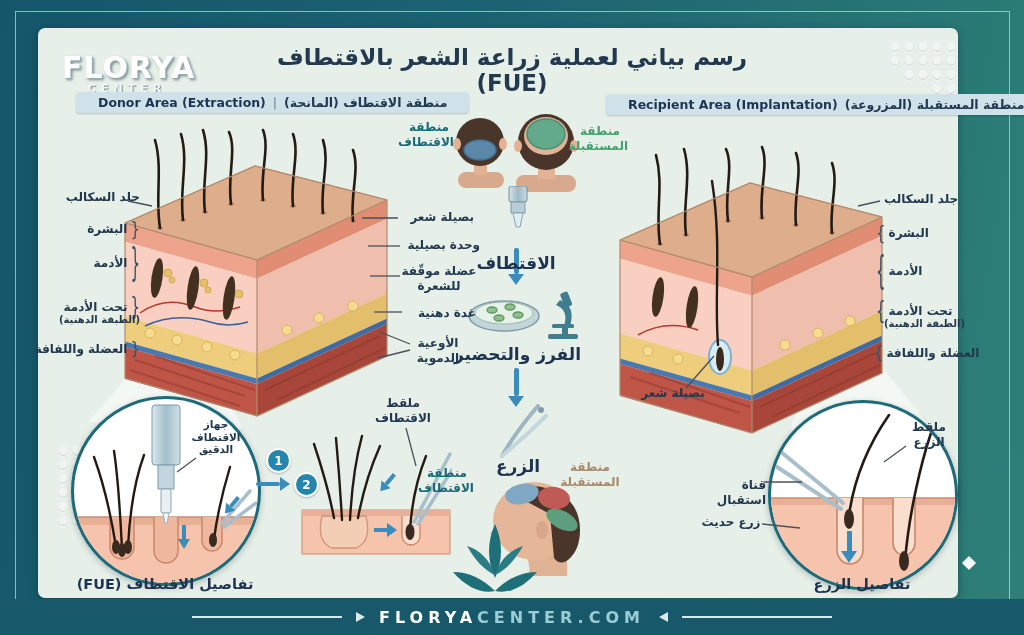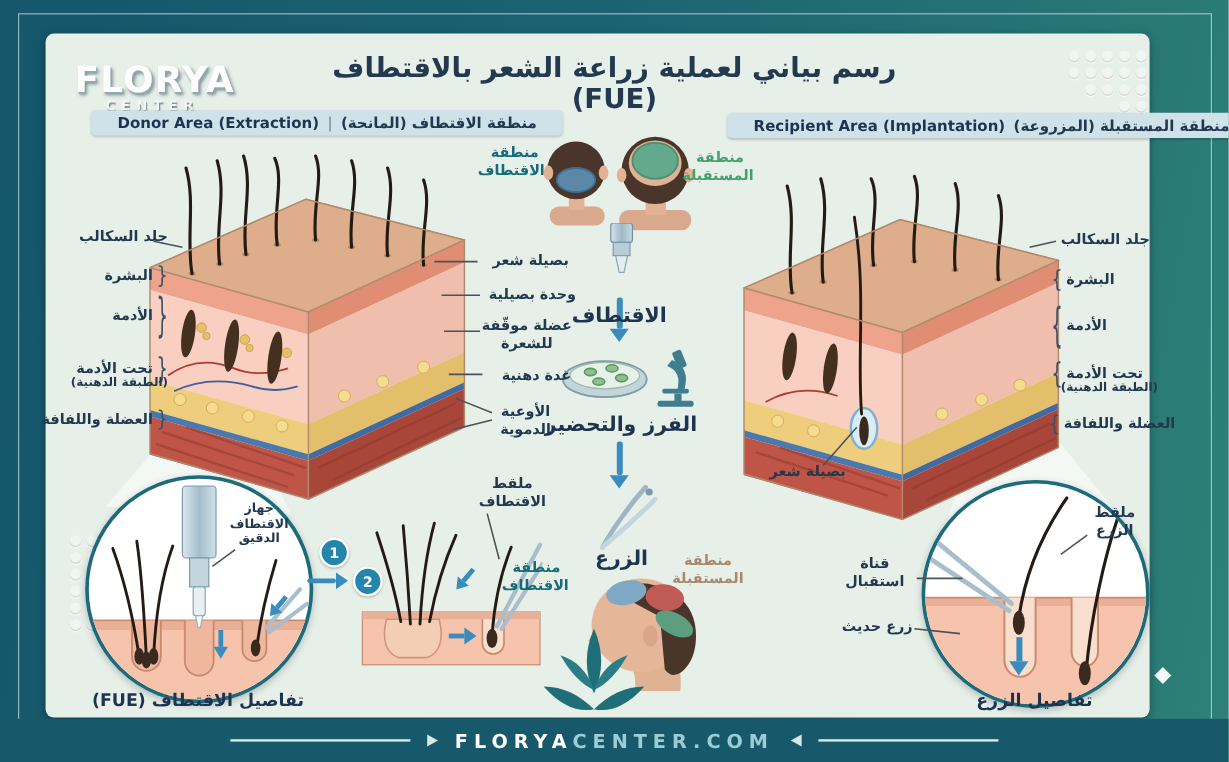--- a/index.html
+++ b/index.html
@@ -462,21 +462,21 @@
     </g>
     <g transform="rotate(40 88 52)" fill="#3a8cbd">
         <rect x="86" y="42" width="4" height="13"></rect>
         <polygon points="82,55 94,55 88,64"></polygon>
       </g>
     <g fill="#3a8cbd">
         <rect x="74" y="98" width="13" height="4"></rect>
         <polygon points="87,93 87,107 97,100"></polygon>
       </g>
   </svg>
-  <div class="abs z4 ar lbl" style="left:392px;top:396px;width:70px;text-align:center;">ملقط الاقتطاف</div>
+  <div class="abs z4 ar lbl" style="left:368px;top:396px;width:70px;text-align:center;">ملقط الاقتطاف</div>
 
   <div class="detail-circle" style="left:768px;top:400px;">
     <svg width="184" height="184" viewBox="0 0 184 184">
       <rect x="0" y="95" width="184" height="89" fill="#f6c3ac"></rect>
       <rect x="0" y="95" width="184" height="7" fill="#e8b097"></rect>
       <line x1="0" y1="95" x2="184" y2="95" stroke="#c98c70" stroke-width="1.5"></line>
       <path d="M66,95 v52 a13,14 0 0 0 26,0 v-52" fill="#f9ddcd" stroke="#c9876b" stroke-width="1.6"></path>
       <path d="M122,95 v45 a11,12 0 0 0 22,0 v-45" fill="#f9ddcd" stroke="#c9876b" stroke-width="1.6"></path>
       <path d="M78,112 C84,70 102,35 118,12" stroke="#241b15" stroke-width="2.6" fill="none" stroke-linecap="round"></path>
       <ellipse cx="78" cy="116" rx="5" ry="10" fill="#3a291e"></ellipse>
@@ -486,21 +486,21 @@
         </g>
       <path d="M134,158 C138,110 150,60 160,30" stroke="#241b15" stroke-width="2.6" fill="none" stroke-linecap="round"></path>
       <ellipse cx="133" cy="158" rx="5" ry="10" fill="#3a291e"></ellipse>
       <g stroke="#a8bfcb" stroke-width="4" fill="none" stroke-linecap="round">
         <path d="M4,44 L72,100"></path>
           <path d="M0,60 L70,106"></path>
       </g>
     </svg>
   </div>
   <div class="abs z4 ar lbl" style="left:902px;top:420px;width:54px;text-align:center;">ملقط الزرع</div>
-  <div class="abs z4 ar lbl" style="left:692px;top:462px;width:74px;text-align:center;">قناة استقبال</div>
+  <div class="abs z4 ar lbl" style="left:692px;top:478px;width:74px;text-align:right;">قناة استقبال</div>
   <div class="abs z4 ar lbl" style="left:700px;top:515px;width:62px;text-align:center;">زرع حديث</div>
   <div class="abs z4 ar caption" style="left:806px;top:576px;width:112px;text-align:center;">تفاصيل الزرع</div>
 
   <div class="abs z4 ar lbl" style="left:638px;top:386px;width:70px;text-align:center;">بصيلة شعر</div>
 
   <svg class="abs" style="left:0;top:0;z-index:5;pointer-events:none;" width="1024" height="635">
     <g stroke="#4a5158" stroke-width="1.3">
       <line x1="362" y1="218" x2="398" y2="218"></line>
       <line x1="368" y1="246" x2="400" y2="246"></line>
       <line x1="370" y1="276" x2="400" y2="276"></line>

